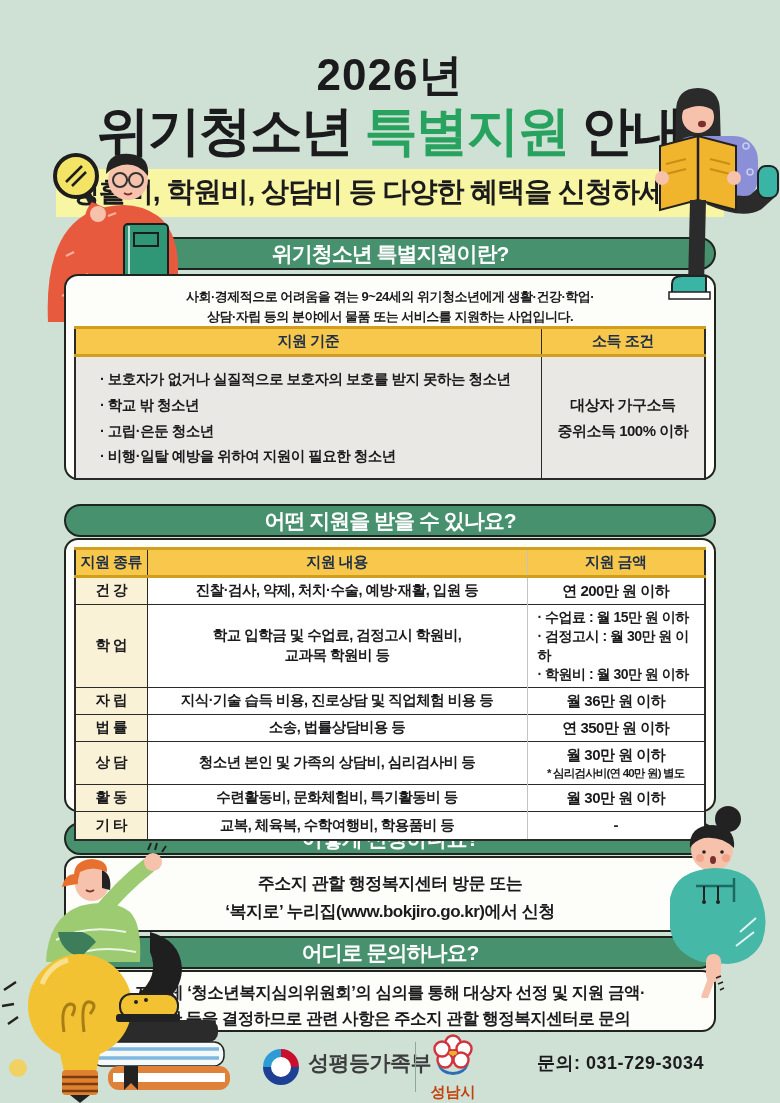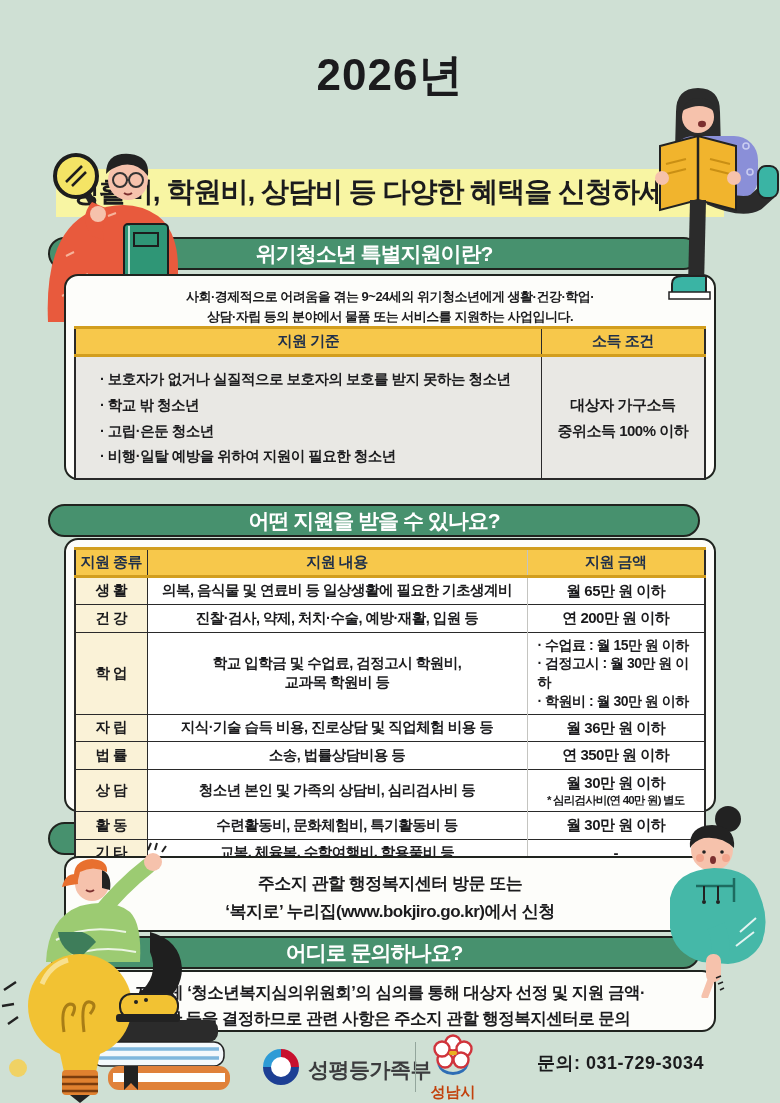--- a/index.html
+++ b/index.html
@@ -12,21 +12,21 @@
   
   .year{position:absolute;top:46px;left:0;width:100%;text-align:center;
     font-size:44px;font-weight:800;letter-spacing:1px;z-index:1;}
   .main-title{position:absolute;top:96px;left:0;width:100%;text-align:center;
     font-size:53px;font-weight:800;letter-spacing:-2px;z-index:1;}
   .main-title .hl{color:#27a35f;}
   .subtitle-wrap{position:absolute;top:169px;left:0;width:100%;text-align:center;z-index:1;}
   .subtitle{display:inline-block;background:#f8f5a3;padding:4px 16px 6px;
     font-size:28px;font-weight:800;letter-spacing:-1px;}
   
-  .bar{position:absolute;left:48px;width:652px;height:33px;box-sizing:border-box;
+  .bar{position:absolute;left:64px;width:652px;height:33px;box-sizing:border-box;
     background:#47916e;border:2px solid #20241f;border-radius:17px;
     display:flex;align-items:center;justify-content:center;
     color:#fff;font-size:21px;font-weight:800;letter-spacing:-1px;z-index:1;}
   .panel{position:absolute;left:64px;width:652px;box-sizing:border-box;
     background:#fdfdfa;border:2px solid #20241f;border-radius:14px;z-index:3;}
   #bar-what{top:237px;}   #panel-what{top:274px;height:206px;}
   #bar-support{top:504px;}#panel-support{top:538px;height:274px;}
   #bar-how{top:822px;}    #panel-how{top:856px;height:76px;}
   #bar-where{top:936px;}  #panel-where{top:970px;height:62px;}
   .p-text{margin:11px 18px 0;text-align:center;font-size:13px;line-height:1.5;
@@ -50,41 +50,42 @@
   .stable col.c1{width:72px;} .stable col.c3{width:178px;}
   .stable th:first-child{border-right:1.5px solid #2a2a2a;margin-left:28px;}
   .stable th:nth-child(2){border-right:1px solid #c4c4c0;}
   .stable td{border-top:1.5px solid #2a2a2a;padding:3px 4px;font-size:14.5px;line-height:1.35;}
   .stable td.cat{background:#faf2d7;text-align:center;border-right:1.5px solid #2a2a2a;}
   .stable td.content{background:#fff;text-align:center;border-right:1px solid #c4c4c0;}
   .stable td.amount{background:#fff;text-align:center;font-size:15px;}
   .stable td.amount.left{text-align:left;padding-left:10px;font-size:14px;}
   .stable td.amount .note{font-size:11.5px;letter-spacing:-0.8px;}
   
-  .gov{position:absolute;left:263px;top:1049px;display:flex;align-items:center;gap:9px;
+  .gov{position:absolute;left:263px;top:1049px;display:flex;gap:9px;
     font-size:21px;color:#3c3c3e;letter-spacing:-0.5px;z-index:2;}
   .logo-sep{position:absolute;left:415px;top:1042px;width:1px;height:50px;background:#93a69c;z-index:2;}
   .city{position:absolute;left:424px;top:1034px;width:58px;text-align:center;z-index:2;}
   .city .city-name{font-size:15px;color:#c2410c;margin-top:-1px;}
   .phone{position:absolute;left:537px;top:1051px;font-size:18px;font-weight:800;
     letter-spacing:0.5px;z-index:2;}
   
   .fig{position:absolute;z-index:6;}
   #fig-magnifier-boy{left:36px;top:146px;z-index:2;}
   #fig-reading-girl{left:648px;top:84px;}
   #fig-waving-person{left:36px;top:840px;}
   #fig-pointing-girl{left:656px;top:806px;}
   #fig-bulb-books{left:0px;top:932px;}
 </style>
 </head>
 <body>
 
 <div class="poster">
 
   <div class="year">2026년</div>
+  <div class="main-title"><span>위기청소년 </span><span class="hl">특별지원</span><span> 안내</span></div>
   <div class="subtitle-wrap">
     <span class="subtitle">생활비, 학원비, 상담비 등 다양한 혜택을 신청하세요 !</span>
   </div>
 
   <div class="bar" id="bar-what">위기청소년 특별지원이란?</div>
   <div class="panel" id="panel-what">
     <div class="p-text">
       <div>사회·경제적으로 어려움을 겪는 9~24세의 위기청소년에게 생활·건강·학업·</div>
       <div>상담·자립 등의 분야에서 물품 또는 서비스를 지원하는 사업입니다.</div>
     </div>
@@ -128,29 +129,20 @@
             <col class="c3">
           </colgroup>
         <thead>
             <tr>
           <th>지원 종류</th>
           <th>지원 내용</th>
           <th>지원 금액</th>
         </tr>
           </thead>
         <tbody id="support-tbody">
-            <tr>
-              <td class="cat">생 활</td>
-              <td class="content">
-                <div>의복, 음식물 및 연료비 등 일상생활에 필요한 기초생계비</div>
-              </td>
-              <td class="amount">
-                <div>월 65만 원 이하</div>
-              </td>
-            </tr>
             <tr>
               <td class="cat">건 강</td>
               <td class="content">
                 <div>진찰·검사, 약제, 처치·수술, 예방·재활, 입원 등</div>
               </td>
               <td class="amount">
                 <div>연 200만 원 이하</div>
               </td>
             </tr>
             <tr>

